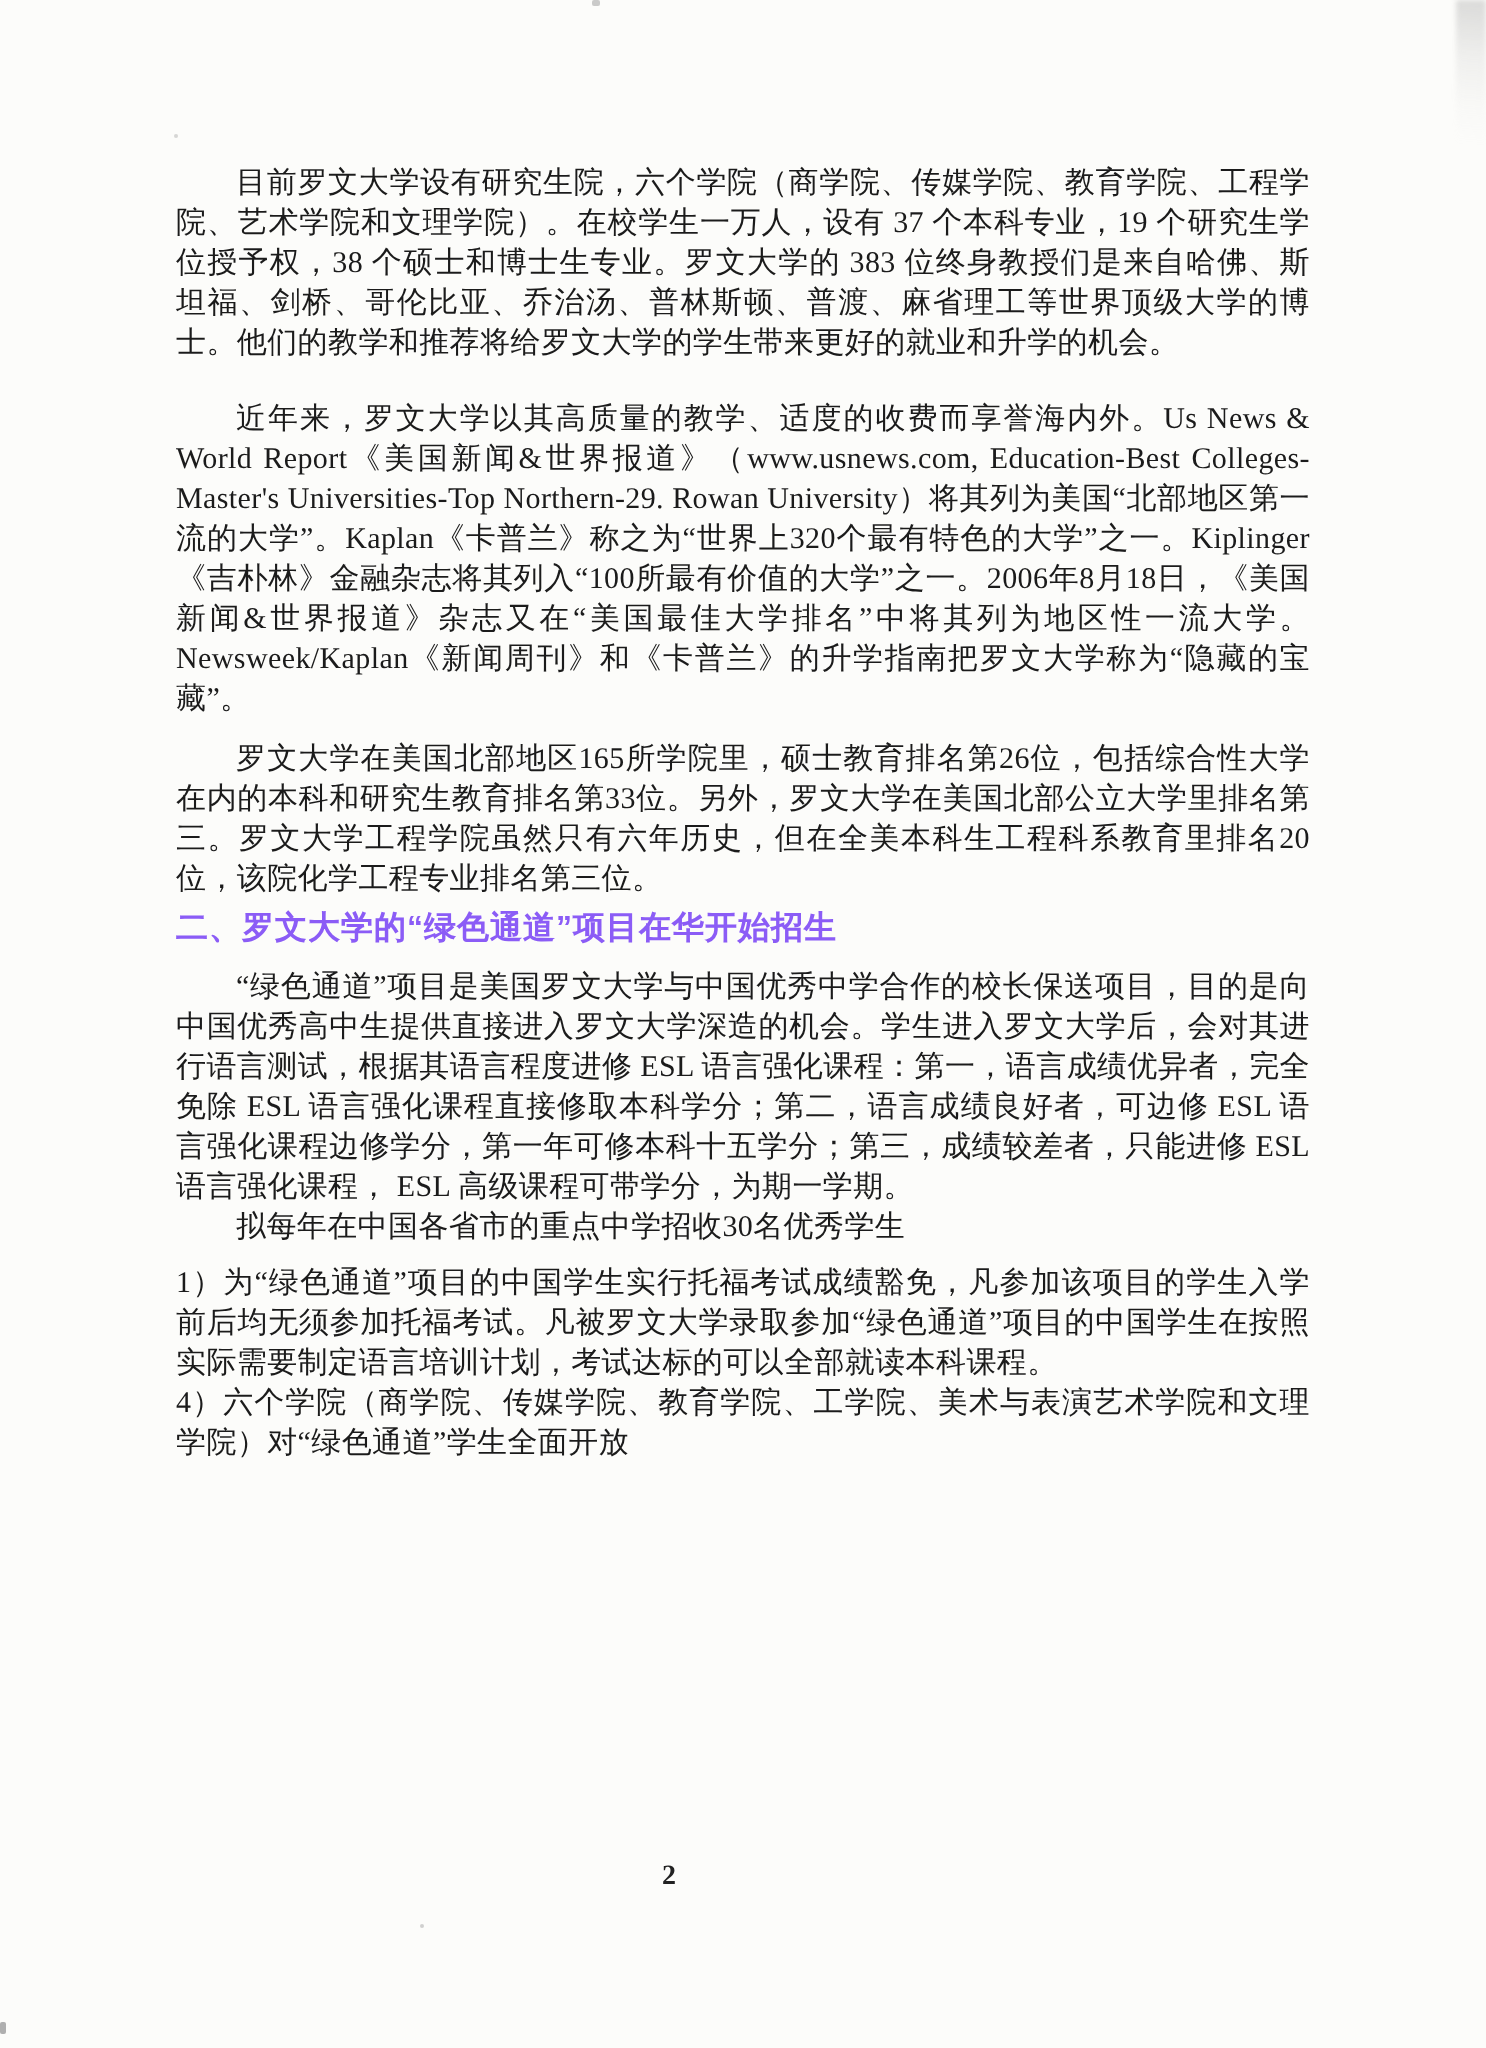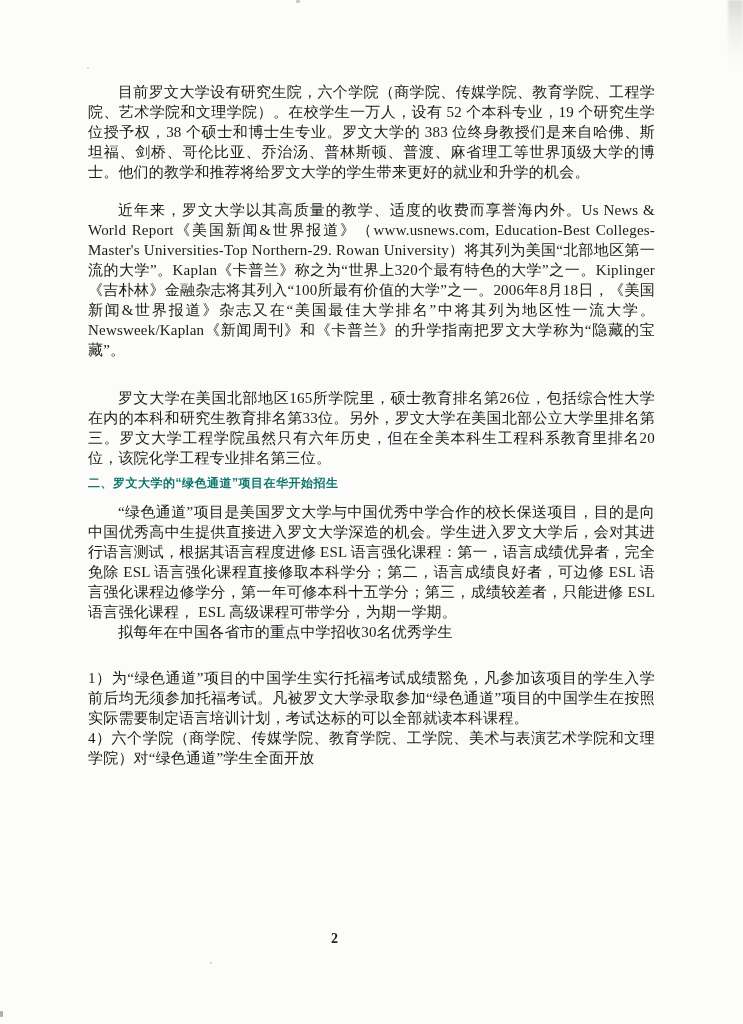--- a/index.html
+++ b/index.html
@@ -24,33 +24,33 @@
   .para {
     margin: 0;
     font-size: 15px;
     line-height: 20px;
     text-align: justify;
     letter-spacing: 0.2px;
     word-break: break-word;
   }
   .indent { text-indent: 2em; }
   .p-gap-lg  { margin-bottom: 18px; }
-  .p-gap-md  { margin-bottom: 28px; }
+  .p-gap-md  { margin-bottom: 10px; }
   .p-gap-xl  { }
   .p-gap-sm  { margin-bottom: 4px; }
   .section-heading {
     margin: 0 0 4px 0;
     font-family: "Liberation Sans", "DejaVu Sans", sans-serif;
     font-weight: 700;
-    font-size: 12px;
+    font-size: 16px;
     line-height: 30px;
     letter-spacing: 0.5px;
-    color: #0f766e;
+    color: #8b5cf6;
   }
-  .enroll-line { margin-bottom: 26px; }
+  .enroll-line { margin-bottom: 8px; }
   .numbered-list .para { margin: 0; }
   .page-number {
     position: absolute;
     top: 931px;
     left: 331px;
     font-size: 14px;
     font-weight: 700;
     font-family: "Liberation Serif", serif;
     color: #222;
   }
@@ -73,21 +73,21 @@
   .speck-top      { left: 296px; top: 0;     width: 4px; height: 3px; opacity: 0.45; }
   .speck-upper    { left: 87px;  top: 67px;  width: 2px; height: 2px; opacity: 0.35; }
   .speck-bottom-1 { left: 210px; top: 962px; width: 2px; height: 2px; opacity: 0.4; }
   .speck-corner   { left: 0;     top: 1011px; width: 3px; height: 6px; opacity: 0.7; }
 </style>
 </head>
 <body style="background-color: rgb(252, 252, 250); color: rgb(27, 27, 27);">
 
 <div class="sheet">
 
-  <p class="para indent p-gap-lg">目前罗文大学设有研究生院，六个学院（商学院、传媒学院、教育学院、工程学院、艺术学院和文理学院）。在校学生一万人，设有 52 个本科专业，19 个研究生学位授予权，38 个硕士和博士生专业。罗文大学的 383 位终身教授们是来自哈佛、斯坦福、剑桥、哥伦比亚、乔治汤、普林斯顿、普渡、麻省理工等世界顶级大学的博士。他们的教学和推荐将给罗文大学的学生带来更好的就业和升学的机会。</p>
+  <p class="para indent p-gap-lg">目前罗文大学设有研究生院，六个学院（商学院、传媒学院、教育学院、工程学院、艺术学院和文理学院）。在校学生一万人，设有 37 个本科专业，19 个研究生学位授予权，38 个硕士和博士生专业。罗文大学的 383 位终身教授们是来自哈佛、斯坦福、剑桥、哥伦比亚、乔治汤、普林斯顿、普渡、麻省理工等世界顶级大学的博士。他们的教学和推荐将给罗文大学的学生带来更好的就业和升学的机会。</p>
 
   <p class="para indent p-gap-md">近年来，罗文大学以其高质量的教学、适度的收费而享誉海内外。Us News &amp; World Report《美国新闻&amp;世界报道》（www.usnews.com, Education-Best Colleges-Master's Universities-Top Northern-29. Rowan University）将其列为美国“北部地区第一流的大学”。Kaplan《卡普兰》称之为“世界上320个最有特色的大学”之一。Kiplinger《吉朴林》金融杂志将其列入“100所最有价值的大学”之一。2006年8月18日，《美国新闻&amp;世界报道》杂志又在“美国最佳大学排名”中将其列为地区性一流大学。Newsweek/Kaplan《新闻周刊》和《卡普兰》的升学指南把罗文大学称为“隐藏的宝藏”。</p>
 
   <p class="para indent p-gap-xl">罗文大学在美国北部地区165所学院里，硕士教育排名第26位，包括综合性大学在内的本科和研究生教育排名第33位。另外，罗文大学在美国北部公立大学里排名第三。罗文大学工程学院虽然只有六年历史，但在全美本科生工程科系教育里排名20位，该院化学工程专业排名第三位。</p>
 
 
   <h2 class="section-heading">二、罗文大学的“绿色通道”项目在华开始招生</h2>
 
   <p class="para indent">“绿色通道”项目是美国罗文大学与中国优秀中学合作的校长保送项目，目的是向中国优秀高中生提供直接进入罗文大学深造的机会。学生进入罗文大学后，会对其进行语言测试，根据其语言程度进修 ESL 语言强化课程：第一，语言成绩优异者，完全免除 ESL 语言强化课程直接修取本科学分；第二，语言成绩良好者，可边修 ESL 语言强化课程边修学分，第一年可修本科十五学分；第三，成绩较差者，只能进修 ESL 语言强化课程， ESL 高级课程可带学分，为期一学期。</p>
 

